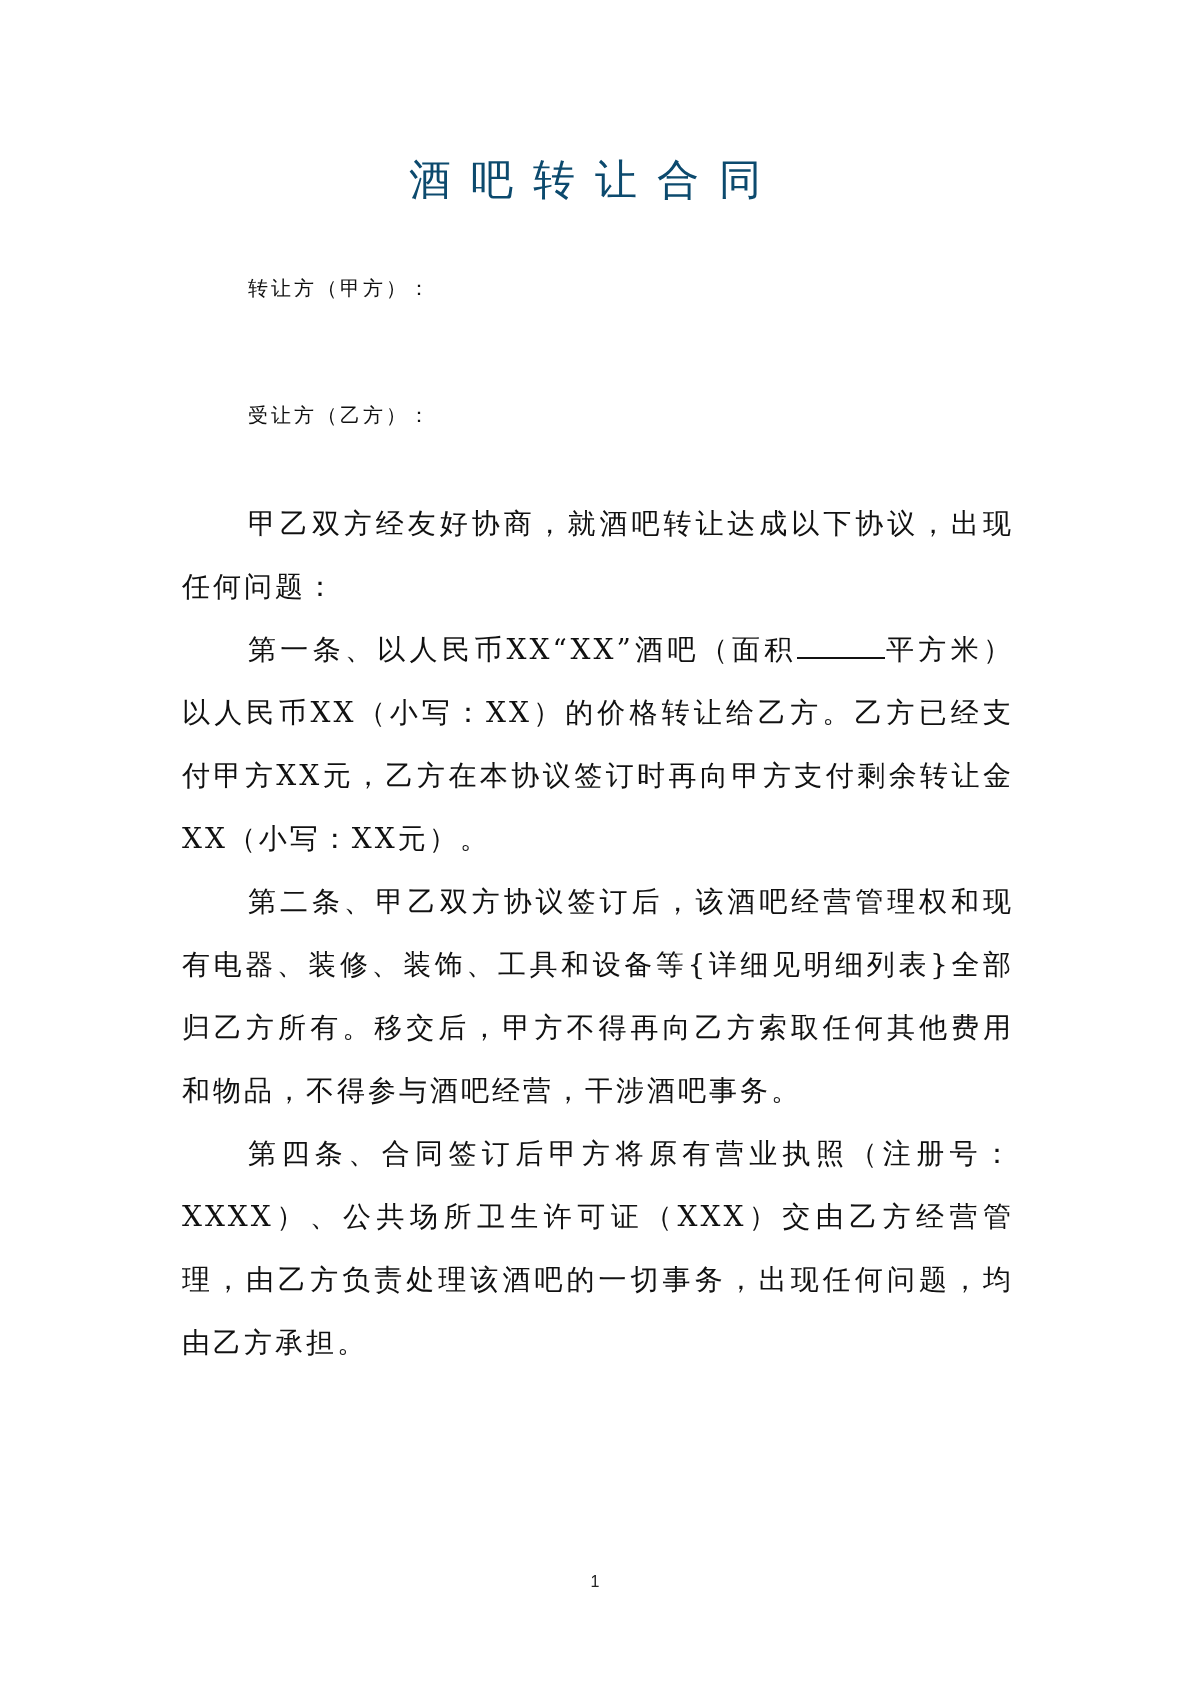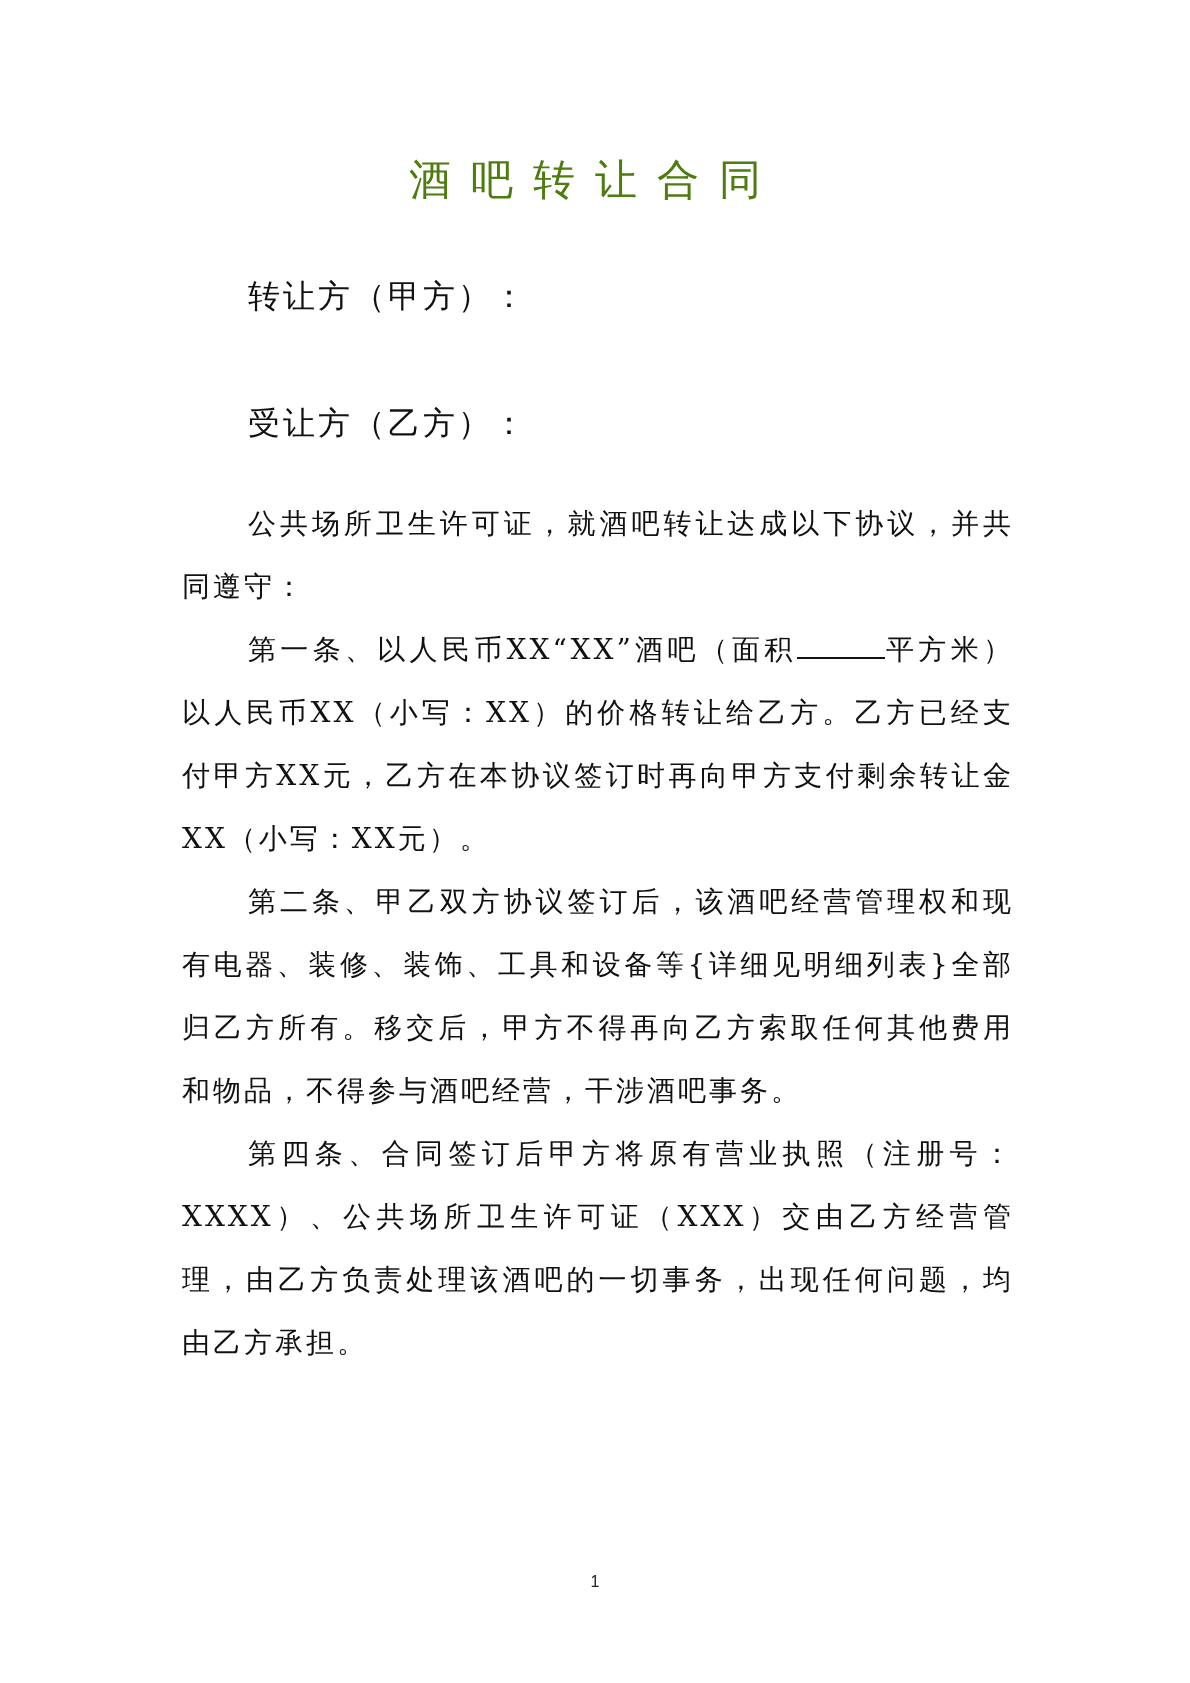--- a/index.html
+++ b/index.html
@@ -1,39 +1,39 @@
 <!DOCTYPE html>
 <html><head>
 <meta charset="utf-8">
 <style>
   html, body { margin: 0; padding: 0; background: #ffffff; }
   body { width: 1190px; height: 1683px; position: relative; overflow: hidden;
          font-family: "DejaVu Serif", "Liberation Serif", serif; color: #111111; }
   .page { position: absolute; left: 0; top: 0; width: 1190px; height: 1683px; background: #fff; }
   .title { position: absolute; top: 152px; left: 0; width: 1190px; text-align: center;
            font-family: "DejaVu Sans", "Liberation Sans", sans-serif;
-           font-size: 42px; letter-spacing: 20px; font-weight: normal; color: #4d7c0f; }
+           font-size: 42px; letter-spacing: 20px; font-weight: normal; color: #0c4a6e; }
   .body-block { position: absolute; left: 182px; width: 832px; font-size: 28px;
                 line-height: 63px; letter-spacing: 3px; text-align: justify; }
-  .party { position: absolute; left: 248px; font-size: 32px; letter-spacing: 3px; }
+  .party { position: absolute; left: 248px; font-size: 20px; letter-spacing: 3px; }
   .para { margin: 0; text-indent: 66px; }
   .blank { display: inline-block; width: 88px; border-bottom: 2px solid #111; height: 22px; vertical-align: baseline; }
   .page-number { position: absolute; top: 1573px; left: 0; width: 1190px; text-align: center;
                  font-family: "Liberation Sans", sans-serif; font-size: 16px; color: #222; }
 </style>
 </head>
 <body>
 
 <div class="page">
   <div class="title">酒吧转让合同</div>
 
   <div class="party" style="top:275px;">转让方（甲方）：</div>
   <div class="party" style="top:402px;">受让方（乙方）：</div>
 
   <div class="body-block" style="top:492px;">
-    <p class="para">公共场所卫生许可证，就酒吧转让达成以下协议，并共同遵守：</p>
+    <p class="para">甲乙双方经友好协商，就酒吧转让达成以下协议，出现任何问题：</p>
     <p class="para"><span>第一条、以人民币XX“XX”酒吧（面积</span><span class="blank"></span><span>平方米）以人民币XX（小写：XX）的价格转让给乙方。乙方已经支付甲方XX元，乙方在本协议签订时再向甲方支付剩余转让金XX（小写：XX元）。</span></p>
     <p class="para">第二条、甲乙双方协议签订后，该酒吧经营管理权和现有电器、装修、装饰、工具和设备等{详细见明细列表}全部归乙方所有。移交后，甲方不得再向乙方索取任何其他费用和物品，不得参与酒吧经营，干涉酒吧事务。</p>
     <p class="para">第四条、合同签订后甲方将原有营业执照（注册号：XXXX）、公共场所卫生许可证（XXX）交由乙方经营管理，由乙方负责处理该酒吧的一切事务，出现任何问题，均由乙方承担。</p>
   </div>
 
   <div class="page-number">1</div>
 </div>
 
 </body></html>

